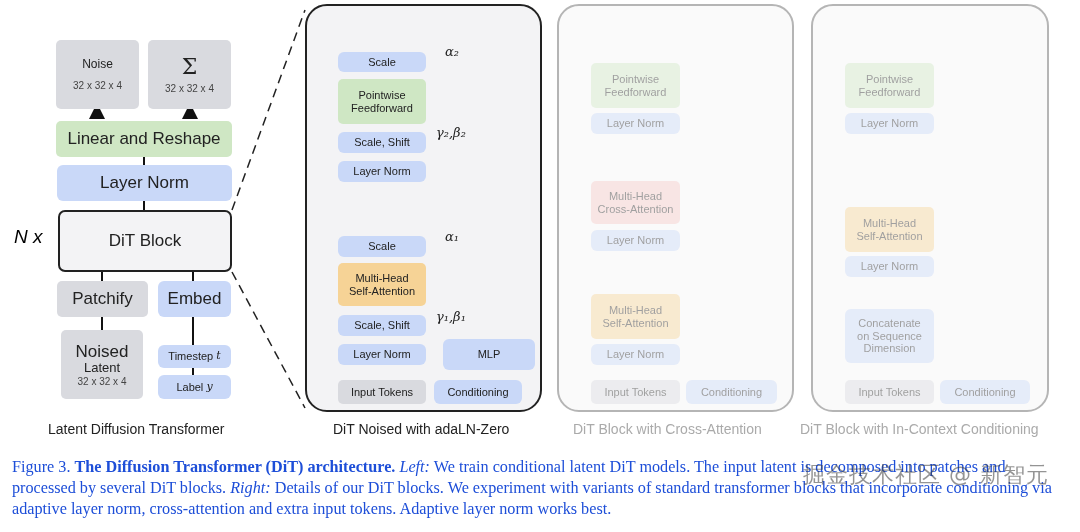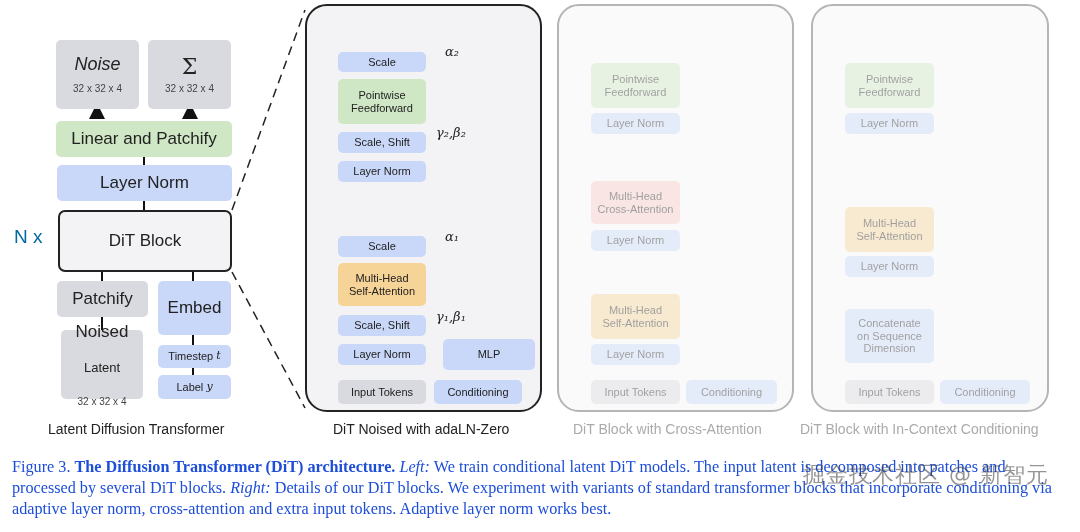--- a/index.html
+++ b/index.html
@@ -1,36 +1,36 @@
 <!DOCTYPE html>
 <html><head>
 <meta charset="utf-8">
 <style>
   html,body{margin:0;padding:0;background:#ffffff;}
   body{width:1080px;height:532px;position:relative;overflow:hidden;font-family:"Liberation Sans",sans-serif;color:#222;}
   .box{position:absolute;box-sizing:border-box;display:flex;align-items:center;justify-content:center;text-align:center;border-radius:5px;line-height:1.15;}
   .gray{background:#d9dadf;}
-  .blue{background:#c9d8f8;}
+  .blue{background:#c9d8f8;border-radius:6px;}
   .green{background:#cfe7c4;}
   .orange{background:#f6d396;}
   .red{background:#f5c9c6;}
   .small{font-size:11px;}
   .dim{font-size:10px;color:#444;}
   .panel{position:absolute;box-sizing:border-box;border-radius:22px;}
   .panel.active{border:2px solid #222;background:#f3f3f5;}
   .panel.faded{border:2px solid #b5b5b5;background:#fafafa;}
   .faded-content{opacity:0.42;}
   .sublabel{position:absolute;font-size:14px;text-align:center;white-space:nowrap;}
   svg.wires{position:absolute;left:0;top:0;pointer-events:none;}
   .caption{position:absolute;left:12px;top:457px;width:1060px;font-family:"Liberation Serif",serif;font-size:16.2px;line-height:21px;color:#1d4ed8;}
   .caption b{font-weight:bold;}
   .caption i{font-style:italic;}
   .math{font-family:"DejaVu Serif",serif;font-style:italic;font-size:13px;position:absolute;color:#222;white-space:nowrap;}
   .watermark{position:absolute;left:803px;top:460px;font-size:22px;color:rgba(60,60,60,0.55);font-family:"DejaVu Sans",sans-serif;letter-spacing:1px;}
-  .nx{position:absolute;left:14px;top:226px;font-size:19px;color:#0369a1;}
+  .nx{position:absolute;left:14px;top:226px;font-size:19px;color:#000000;font-style:italic;}
 </style>
 </head>
 <body>
 
 <svg class="wires" width="1080" height="450">
   <defs>
     <marker id="ah" markerWidth="8" markerHeight="8" refX="6" refY="4" orient="auto">
       <path d="M0,0 L8,4 L0,8 z" fill="#111"></path>
     </marker>
     <marker id="ahg" markerWidth="8" markerHeight="8" refX="6" refY="4" orient="auto">
@@ -120,44 +120,44 @@
       <line x1="888" y1="166" x2="888" y2="176"></line>
     <line x1="888" y1="181" x2="888" y2="207"></line>
     <line x1="888" y1="277" x2="888" y2="309"></line>
     <polyline points="888,293 826,293 826,171 871,171" marker-end="url(#ahg)"></polyline>
     <line x1="888" y1="363" x2="888" y2="381"></line>
     <polyline points="984,381 984,336 936,336" marker-end="url(#ahg)"></polyline>
   </g>
 </svg>
 
 <div class="box gray" style="left:56px;top:40px;width:83px;height:69px;flex-direction:column;">
-  <span style="font-size:18px;font-style:italic;">Noise</span>
+  <span style="font-size:12px;">Noise</span>
   <span class="dim" style="margin-top:8px;">32 x 32 x 4</span>
 </div>
 <div class="box gray" style="left:148px;top:40px;width:83px;height:69px;flex-direction:column;">
   <span style="font-size:22px;font-family:'DejaVu Serif',serif;">Σ</span>
   <span class="dim" style="margin-top:4px;">32 x 32 x 4</span>
 </div>
 <div class="box green" style="left:56px;top:121px;width:176px;height:36px;font-size:17px;">
-  <span>Linear and Patchify</span>
+  <span>Linear and Reshape</span>
 </div>
 <div class="box blue" style="left:57px;top:165px;width:175px;height:36px;font-size:17px;">
   <span>Layer Norm</span>
 </div>
 <span class="nx">N x</span>
 <div class="box" style="left:58px;top:210px;width:174px;height:62px;border:2px solid #222;background:#f3f3f5;border-radius:7px;font-size:17px;">
   <span>DiT Block</span>
 </div>
 <div class="box gray" style="left:57px;top:281px;width:91px;height:36px;font-size:17px;">
   <span>Patchify</span>
 </div>
-<div class="box blue" style="left:158px;top:281px;width:73px;height:54px;font-size:17px;">
+<div class="box blue" style="left:158px;top:281px;width:73px;height:36px;font-size:17px;">
   <span>Embed</span>
 </div>
-<div class="box gray" style="left:61px;top:330px;width:82px;height:69px;flex-direction:column;gap:20px;">
+<div class="box gray" style="left:61px;top:330px;width:82px;height:69px;flex-direction:column;">
   <span style="font-size:17px;">Noised</span>
   <span style="font-size:13px;">Latent</span>
   <span class="dim">32 x 32 x 4</span>
 </div>
 <div class="box blue small" style="left:158px;top:345px;width:73px;height:23px;">
   <span>Timestep</span>&nbsp;<i style="font-family:'DejaVu Serif',serif;">t</i>
 </div>
 <div class="box blue small" style="left:158px;top:375px;width:73px;height:24px;">
   <span>Label</span>&nbsp;<i style="font-family:'DejaVu Serif',serif;">y</i>
 </div>

